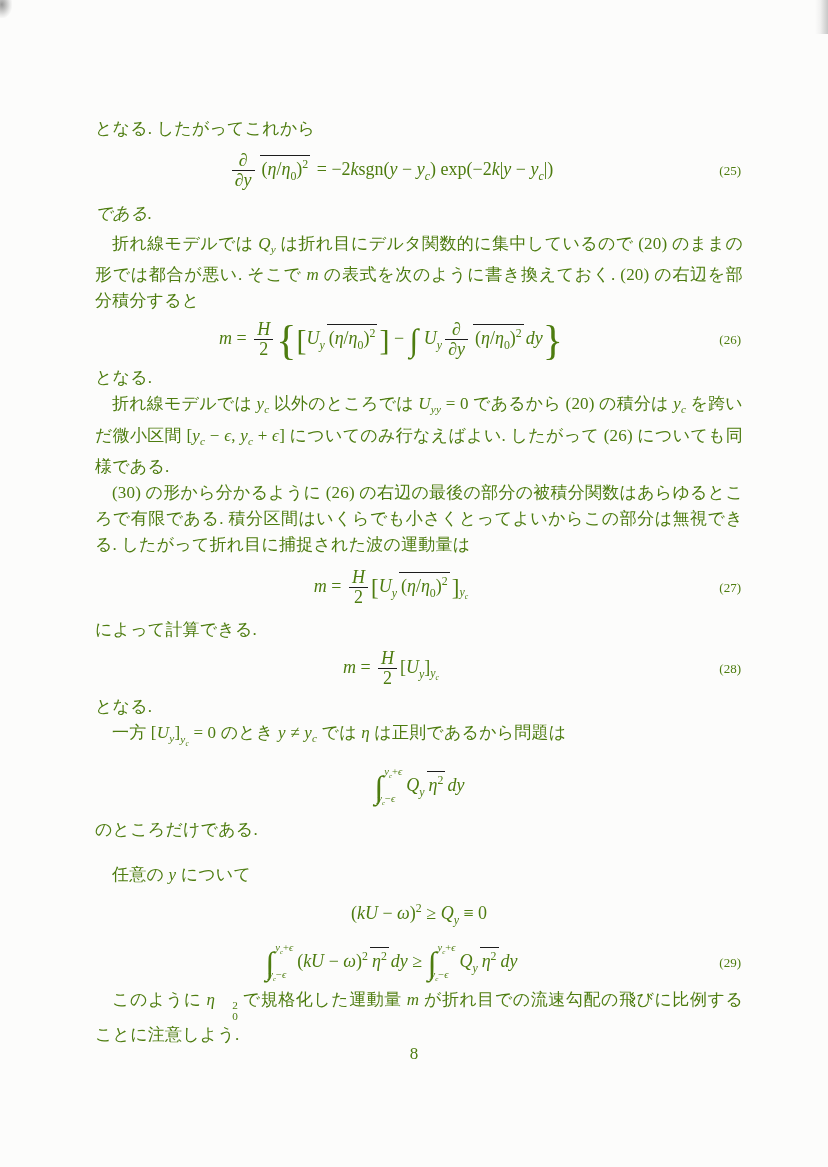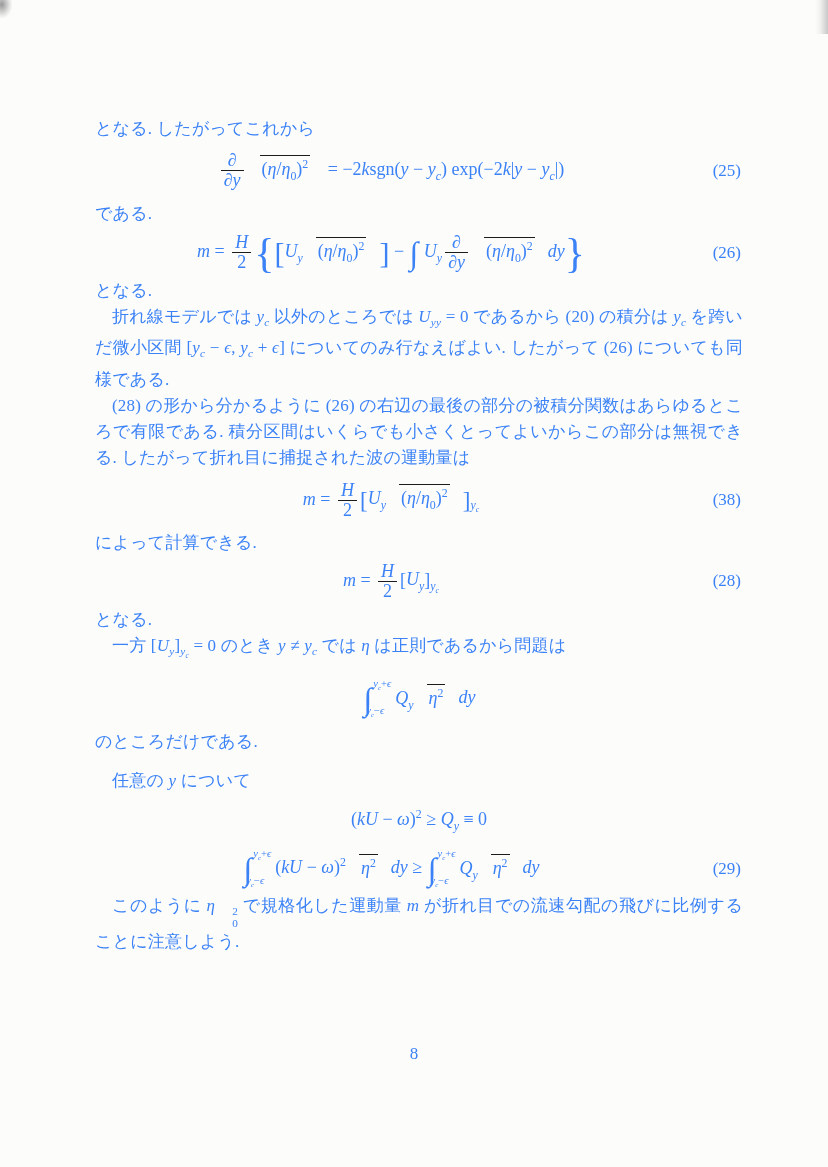--- a/index.html
+++ b/index.html
@@ -3,21 +3,21 @@
 <meta charset="utf-8">
 <style>
   html,body { margin:0; padding:0; }
   body { background:#f4f4f2; }
   .page {
     position:relative;
     width:828px; height:1167px;
     margin:0 auto;
     background:#fcfcfb;
     overflow:hidden;
-    color:#3b82f6;
+    color:#4d7c0f;
     font-family:"Liberation Serif","DejaVu Serif",serif;
   }
   .artifact { position:absolute; pointer-events:none; }
   .artifact.tl {
     left:0; top:0; width:12px; height:18px;
     background: radial-gradient(ellipse at 15% 25%, rgba(70,70,70,.55), rgba(130,130,130,.18) 55%, rgba(0,0,0,0) 75%);
   }
   .artifact.tr {
     right:0; top:0; width:13px; height:34px;
     background: linear-gradient(to left, rgba(135,135,135,.45), rgba(180,180,180,.15) 60%, rgba(0,0,0,0));
@@ -32,26 +32,26 @@
   p.line.ind { text-indent:17px; }
   
   .eqrow {
     position:relative; display:flex; justify-content:center; align-items:center;
     font-size:18px; margin:7px 0; min-height:34px;
   }
   .eqrow.num { padding-right:56px; } 
   .eqbody { white-space:nowrap; }
   .eqno {
     position:absolute; right:2px; top:50%; transform:translateY(-50%);
-    font-size:17px; font-style:normal;
+    font-size:13px; font-style:normal;
   }
   .frac { display:inline-flex; flex-direction:column; text-align:center; vertical-align:middle; margin:0 3px; }
   .frac > span { display:block; line-height:19px; padding:0 3px; }
   .frac .fd { border-top:1.3px solid #1c1c1c; }
-  .ol { display:inline-block; border-top:1.3px solid #1c1c1c; padding:2px 2px 0 2px; line-height:1.05; margin:0 13px; }
+  .ol { display:inline-block; border-top:1.3px solid #1c1c1c; padding:2px 2px 0 2px; line-height:1.05; margin:0 2px; }
   .bg { line-height:0; vertical-align:middle; font-weight:400; }
   .brace { font-size:42px; }
   .brk { font-size:30px; }
   .mbr { font-size:23px; line-height:0; vertical-align:middle; }
   .ig { font-size:32px; line-height:0; vertical-align:middle; padding:0 1px; font-style:italic; }
   .iw { display:inline-flex; align-items:center; vertical-align:middle; }
   .il { display:inline-flex; flex-direction:column; justify-content:space-between; height:42px; font-size:10.5px; line-height:1; margin:0 4px 0 0; }
   .il .iu { margin-top:1px; }
   .il .id { margin-left:-7px; margin-bottom:1px; }
   sub, sup { font-size:66%; }
@@ -73,44 +73,45 @@
     <p class="line">となる. したがってこれから</p>
 
     <div class="eqrow num" style="margin:9px 0 11px;">
       <span class="eqbody"><span class="frac">
             <span class="fn"><i>∂</i></span>
             <span class="fd"><i>∂y</i></span>
           </span><span class="ol">(<i>η</i>/<i>η</i><sub>0</sub>)<sup>2</sup></span> = −2<i>k</i>sgn(<i>y</i> − <i>y<sub>c</sub></i>) exp(−2<i>k</i>|<i>y</i> − <i>y<sub>c</sub></i>|)</span>
       <span class="eqno">(25)</span>
     </div>
 
-    <p class="line" style="margin-bottom:4px;">である.</p>
+    <p class="line" style="margin-bottom:4px;font-style:italic;">である.</p>
 
+    <p class="line ind">折れ線モデルでは <i>Q<sub>y</sub></i> は折れ目にデルタ関数的に集中しているので (20) のままの形では都合が悪い. そこで <i>m</i> の表式を次のように書き換えておく. (20) の右辺を部分積分すると</p>
 
     <div class="eqrow num" style="margin:6px 0;">
       <span class="eqbody"><i>m</i> = <span class="frac">
             <span class="fn"><i>H</i></span>
             <span class="fd">2</span>
           </span><span class="bg brace">{</span><span class="bg brk">[</span><i>U<sub>y</sub></i><span class="ol">(<i>η</i>/<i>η</i><sub>0</sub>)<sup>2</sup></span><span class="bg brk">]</span> − <span class="ig">∫</span> <i>U<sub>y</sub></i><span class="frac">
             <span class="fn"><i>∂</i></span>
             <span class="fd"><i>∂y</i></span>
           </span><span class="ol">(<i>η</i>/<i>η</i><sub>0</sub>)<sup>2</sup></span><i>dy</i><span class="bg brace">}</span></span>
       <span class="eqno">(26)</span>
     </div>
 
     <p class="line">となる.</p>
     <p class="line ind">折れ線モデルでは <i>y<sub>c</sub></i> 以外のところでは <i>U<sub>yy</sub></i> = 0 であるから (20) の積分は <i>y<sub>c</sub></i> を跨いだ微小区間 [<i>y<sub>c</sub></i> − <i>ϵ</i>, <i>y<sub>c</sub></i> + <i>ϵ</i>] についてのみ行なえばよい. したがって (26) についても同様である.</p>
-    <p class="line ind">(28) の形から分かるように (26) の右辺の最後の部分の被積分関数はあらゆるところで有限である. 積分区間はいくらでも小さくとってよいからこの部分は無視できる. したがって折れ目に捕捉された波の運動量は</p>
+    <p class="line ind">(30) の形から分かるように (26) の右辺の最後の部分の被積分関数はあらゆるところで有限である. 積分区間はいくらでも小さくとってよいからこの部分は無視できる. したがって折れ目に捕捉された波の運動量は</p>
 
     <div class="eqrow num" style="margin:10px 0;">
       <span class="eqbody"><i>m</i> = <span class="frac">
             <span class="fn"><i>H</i></span>
             <span class="fd">2</span>
           </span><span class="mbr">[</span><i>U<sub>y</sub></i><span class="ol">(<i>η</i>/<i>η</i><sub>0</sub>)<sup>2</sup></span><span class="mbr">]</span><sub><i>y<sub>c</sub></i></sub></span>
-      <span class="eqno">(38)</span>
+      <span class="eqno">(27)</span>
     </div>
 
     <p class="line">によって計算できる.</p>
 
     <div class="eqrow num" style="margin:6px 0;">
       <span class="eqbody"><i>m</i> = <span class="frac">
             <span class="fn"><i>H</i></span>
             <span class="fd">2</span>
           </span>[<i>U<sub>y</sub></i>]<sub><i>y<sub>c</sub></i></sub></span>
       <span class="eqno">(28)</span>
@@ -122,21 +123,21 @@
     <div class="eqrow" style="margin:9px 0;">
       <span class="eqbody"><span class="iw">
             <span class="ig">∫</span>
             <span class="il">
               <span class="iu"><i>y<sub>c</sub></i>+<i>ϵ</i></span>
               <span class="id"><i>y<sub>c</sub></i>−<i>ϵ</i></span>
             </span>
           </span><i>Q<sub>y</sub></i><span class="ol"><i>η</i><sup>2</sup></span><i>dy</i></span>
     </div>
 
-    <p class="line" style="margin-bottom:13px;">のところだけである.</p>
+    <p class="line" style="margin-bottom:19px;">のところだけである.</p>
     <p class="line ind">任意の <i>y</i> について</p>
 
     <div class="eqrow" style="margin:9px 0 11px;text-align:right;">
       <span class="eqbody">(<i>kU</i> − <i>ω</i>)<sup>2</sup> ≥ <i>Q<sub>y</sub></i> ≡ 0</span>
     </div>
 
 
     <div class="eqrow num" style="margin:6px 0 3px;">
       <span class="eqbody"><span class="iw">
             <span class="ig">∫</span>

